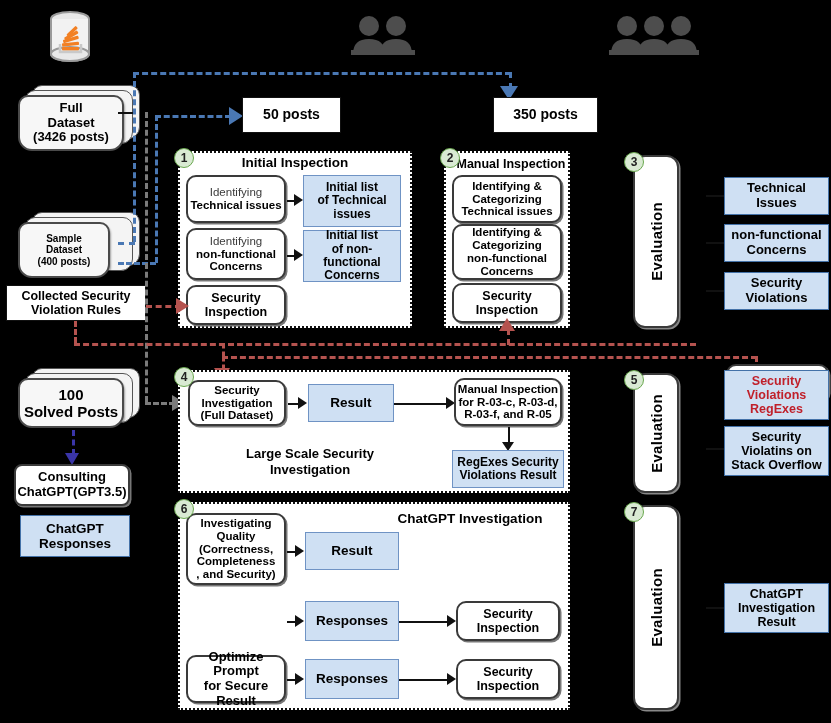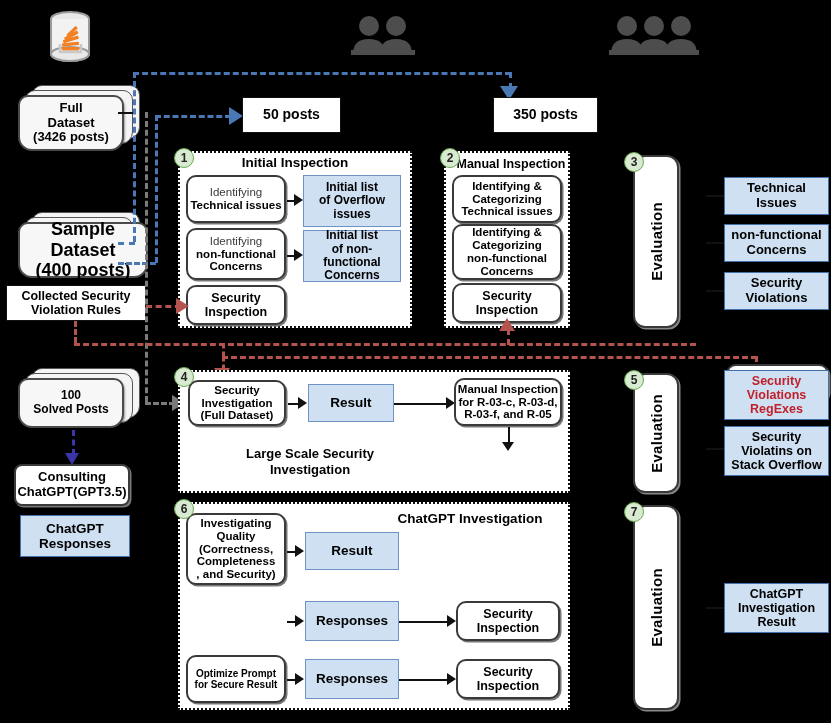--- a/index.html
+++ b/index.html
@@ -143,40 +143,40 @@
         <div>Full</div>
         <div>Dataset</div>
         <div>(3426 posts)</div>
       </div>
     </div>
   </div>
 
   <div class="docstack" style="left:14px;top:212px;width:128px;height:68px;">
     <div class="sheet" style="left:18px;top:0;width:106px;height:52px;"></div>
     <div class="sheet" style="left:11px;top:5px;width:106px;height:52px;"></div>
-    <div class="front abs" style="left:4px;top:10px;width:130px;height:56px;border-radius:10px 10px 14px 14px;font-size:18px;">
+    <div class="front abs" style="left:4px;top:10px;width:92px;height:56px;border-radius:10px 10px 14px 14px;font-size:10px;">
       <div>
         <div>Sample</div>
         <div>Dataset</div>
         <div>(400 posts)</div>
       </div>
     </div>
   </div>
 
   <div class="abs node plain-rect" style="left:6px;top:285px;width:140px;height:36px;font-size:12.5px;">
     <div>
       <div>Collected Security</div>
       <div>Violation Rules</div>
     </div>
   </div>
 
   <div class="docstack" style="left:14px;top:368px;width:128px;height:64px;">
     <div class="sheet" style="left:18px;top:0;width:106px;height:48px;"></div>
     <div class="sheet" style="left:11px;top:5px;width:106px;height:48px;"></div>
-    <div class="front abs" style="left:4px;top:10px;width:106px;height:50px;border-radius:10px 10px 14px 14px;font-size:12px;">
+    <div class="front abs" style="left:4px;top:10px;width:106px;height:50px;border-radius:10px 10px 14px 14px;font-size:15px;">
       <div>
         <div>100</div>
         <div>Solved Posts</div>
       </div>
     </div>
   </div>
 
   <div class="dash-purple-v" style="left:72px;top:430px;height:25px;"></div>
   <div class="arrowD purple" style="left:65px;top:453px;"></div>
 
@@ -227,21 +227,21 @@
 
   <div class="abs node white-round" style="left:186px;top:175px;width:100px;height:48px;font-size:11.5px;">
     <div>
       <div class="grey-txt">Identifying</div>
       <div class="blue-txt">Technical issues</div>
     </div>
   </div>
   <div class="abs node blue-rect blue-txt" style="left:303px;top:175px;width:98px;height:52px;font-size:12px;">
     <div>
       <div>Initial list</div>
-      <div>of Overflow</div>
+      <div>of Technical</div>
       <div>issues</div>
     </div>
   </div>
   <div class="hline" style="left:287px;top:200px;width:10px;"></div>
   <div class="arrowR" style="left:294px;top:194px;"></div>
 
   <div class="abs node white-round" style="left:186px;top:228px;width:100px;height:52px;font-size:11.5px;">
     <div>
       <div class="grey-txt">Identifying</div>
       <div class="blue-txt">non-functional</div>
@@ -335,20 +335,26 @@
   <div class="abs node white-round" style="left:454px;top:378px;width:108px;height:48px;font-size:11.5px;">
     <div>
       <div>Manual Inspection</div>
       <div>for R-03-c, R-03-d,</div>
       <div>R-03-f, and R-05</div>
     </div>
   </div>
   <div class="vline" style="left:508px;top:427px;height:18px;"></div>
   <div class="arrowD" style="left:502px;top:442px;"></div>
 
+  <div class="abs node blue-rect blue-txt" style="left:452px;top:450px;width:112px;height:38px;font-size:12px;">
+    <div>
+      <div>RegExes Security</div>
+      <div>Violations Result</div>
+    </div>
+  </div>
 
   <div class="abs" style="left:215px;top:446px;width:190px;text-align:center;font-size:13px;font-weight:bold;color:#000;line-height:1.2;">
     <div>Large Scale Security</div>
     <div>Investigation</div>
   </div>
 
   <div class="abs panel" style="left:178px;top:502px;width:392px;height:208px;"></div>
   <div class="abs step" style="left:174px;top:499px;">
       <span>6</span>
     </div>
@@ -376,21 +382,21 @@
     </div>
   <div class="hline" style="left:399px;top:621px;width:52px;"></div>
   <div class="arrowR" style="left:447px;top:615px;"></div>
   <div class="abs node white-round" style="left:456px;top:601px;width:104px;height:40px;font-size:12.5px;">
     <div>
       <div>Security</div>
       <div>Inspection</div>
     </div>
   </div>
 
-  <div class="abs node white-round" style="left:186px;top:655px;width:100px;height:48px;font-size:10px;">
+  <div class="abs node white-round" style="left:186px;top:655px;width:100px;height:48px;font-size:13px;">
     <div>
       <div>Optimize Prompt</div>
       <div>for Secure Result</div>
     </div>
   </div>
   <div class="hline" style="left:287px;top:679px;width:12px;"></div>
   <div class="arrowR" style="left:295px;top:673px;"></div>
   <div class="abs node blue-rect" style="left:305px;top:659px;width:94px;height:40px;font-size:13.5px;">
       <span>Responses</span>
     </div>

